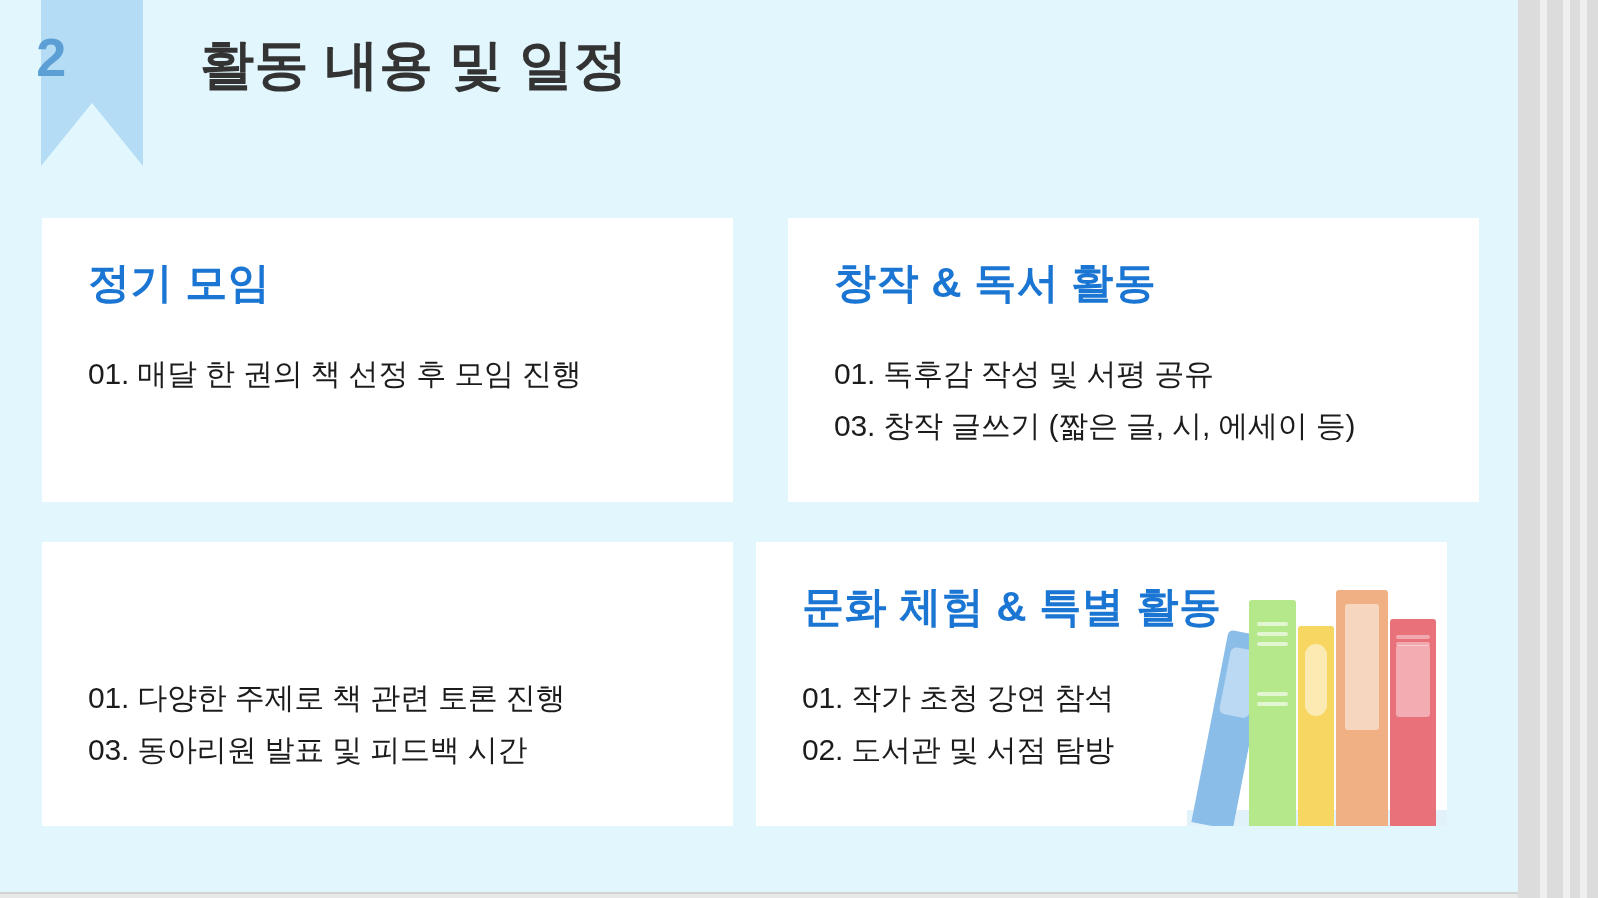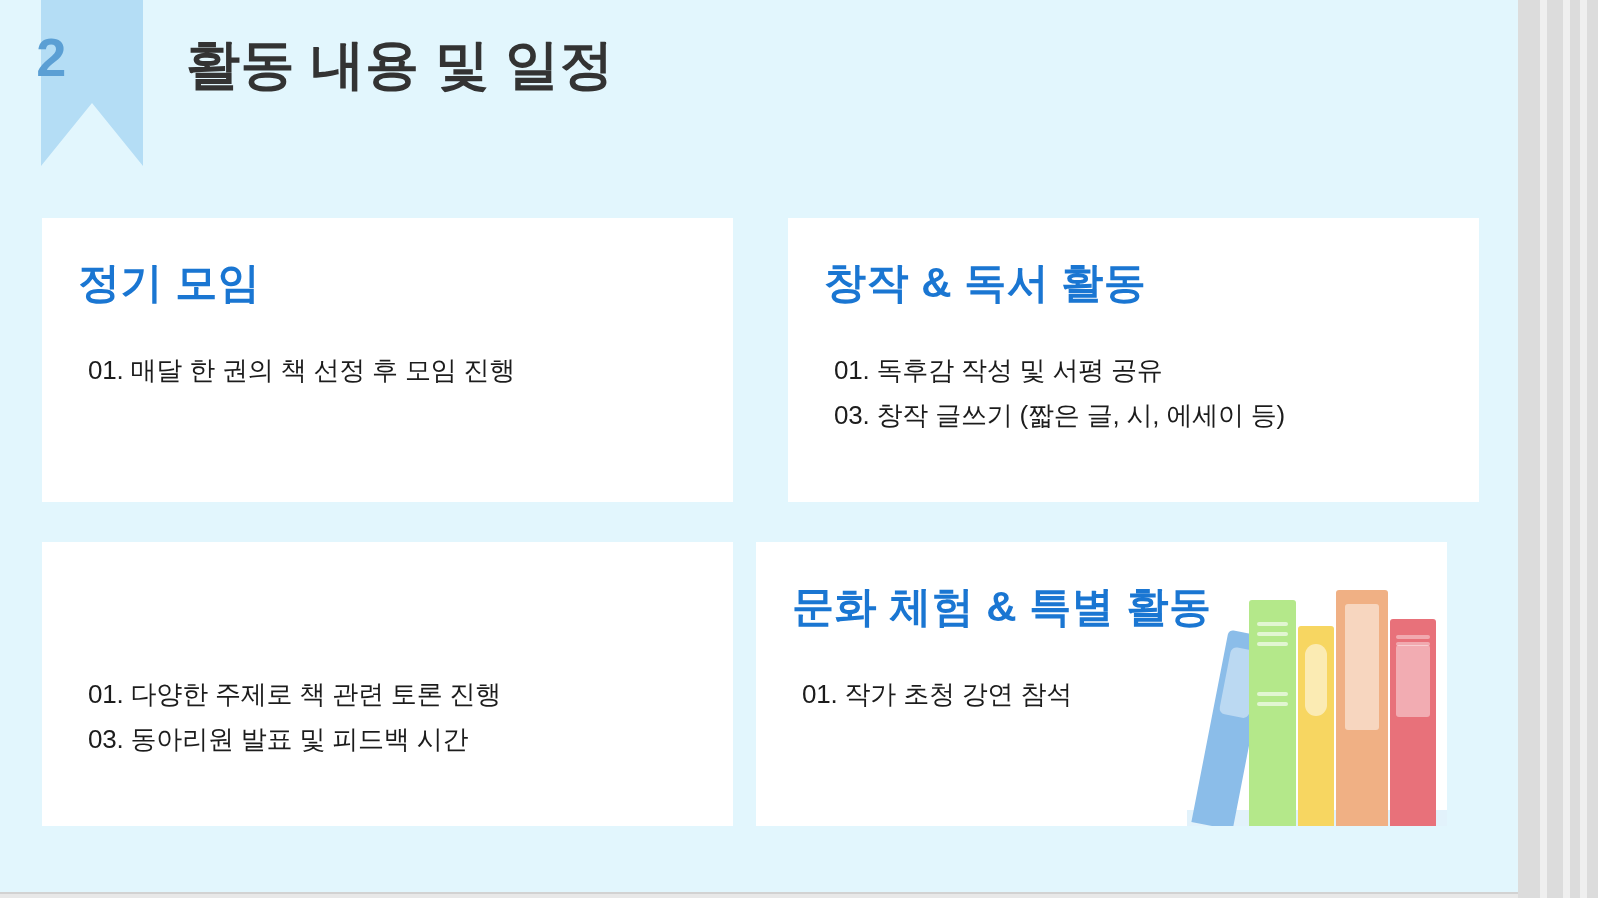--- a/index.html
+++ b/index.html
@@ -76,21 +76,21 @@
     text-align: center;
     font-size: 54px;
     font-weight: 700;
     color: #5b9fd4;
     line-height: 1;
     letter-spacing: -0.5px;
   }
   .header-title {
     position: absolute;
     top: 33px;
-    left: 186px;
+    left: 200px;
     font-size: 54px;
     font-weight: 700;
     color: #333333;
     letter-spacing: 0.5px;
     line-height: 1.15;
     white-space: nowrap;
   }
 
   
   .grid {
@@ -107,37 +107,37 @@
     background: #ffffff;
     overflow: hidden;
   }
   .card.c0 { left: 0;     top: 0;   }
   .card.c1 { left: 714px; top: 0; margin-left: 32px;   }
   .card.c2 { left: 0;     top: 324px; }
   .card.c3 { left: 714px; top: 324px; }
 
   .card-title {
     position: absolute;
-    left: 36px;
+    left: 46px;
     top: 42px;
     font-size: 42px;
     font-weight: 700;
     color: #1a76d2;
     letter-spacing: 0.5px;
     line-height: 1.1;
     white-space: nowrap;
   }
   .card-items {
     position: absolute;
     left: 46px;
     top: 130px;
     list-style: none;
   }
   .card-item {
-    font-size: 26px;
+    font-size: 30px;
     color: #1c1c1c;
     line-height: 1.72;
     white-space: nowrap;
     letter-spacing: -0.2px;
   }
 
   
   .books {
     position: absolute;
     right: 0;
@@ -275,20 +275,21 @@
         <ul class="card-items">
           <li class="card-item">01. 다양한 주제로 책 관련 토론 진행</li>
           <li class="card-item">03. 동아리원 발표 및 피드백 시간</li>
         </ul>
       </div>
 
       <div class="card c3">
         <div class="card-title">문화 체험 &amp; 특별 활동</div>
         <ul class="card-items">
           <li class="card-item">01. 작가 초청 강연 참석</li>
+          <li class="card-item">02. 도서관 및 서점 탐방</li>
         </ul>
 
         <div class="books">
           <div class="book-shelf-shadow"></div>
           <div class="book book-blue">
             <div class="book-label"></div>
           </div>
           <div class="book book-green">
             <div class="book-line l1"></div>
             <div class="book-line l2"></div>

